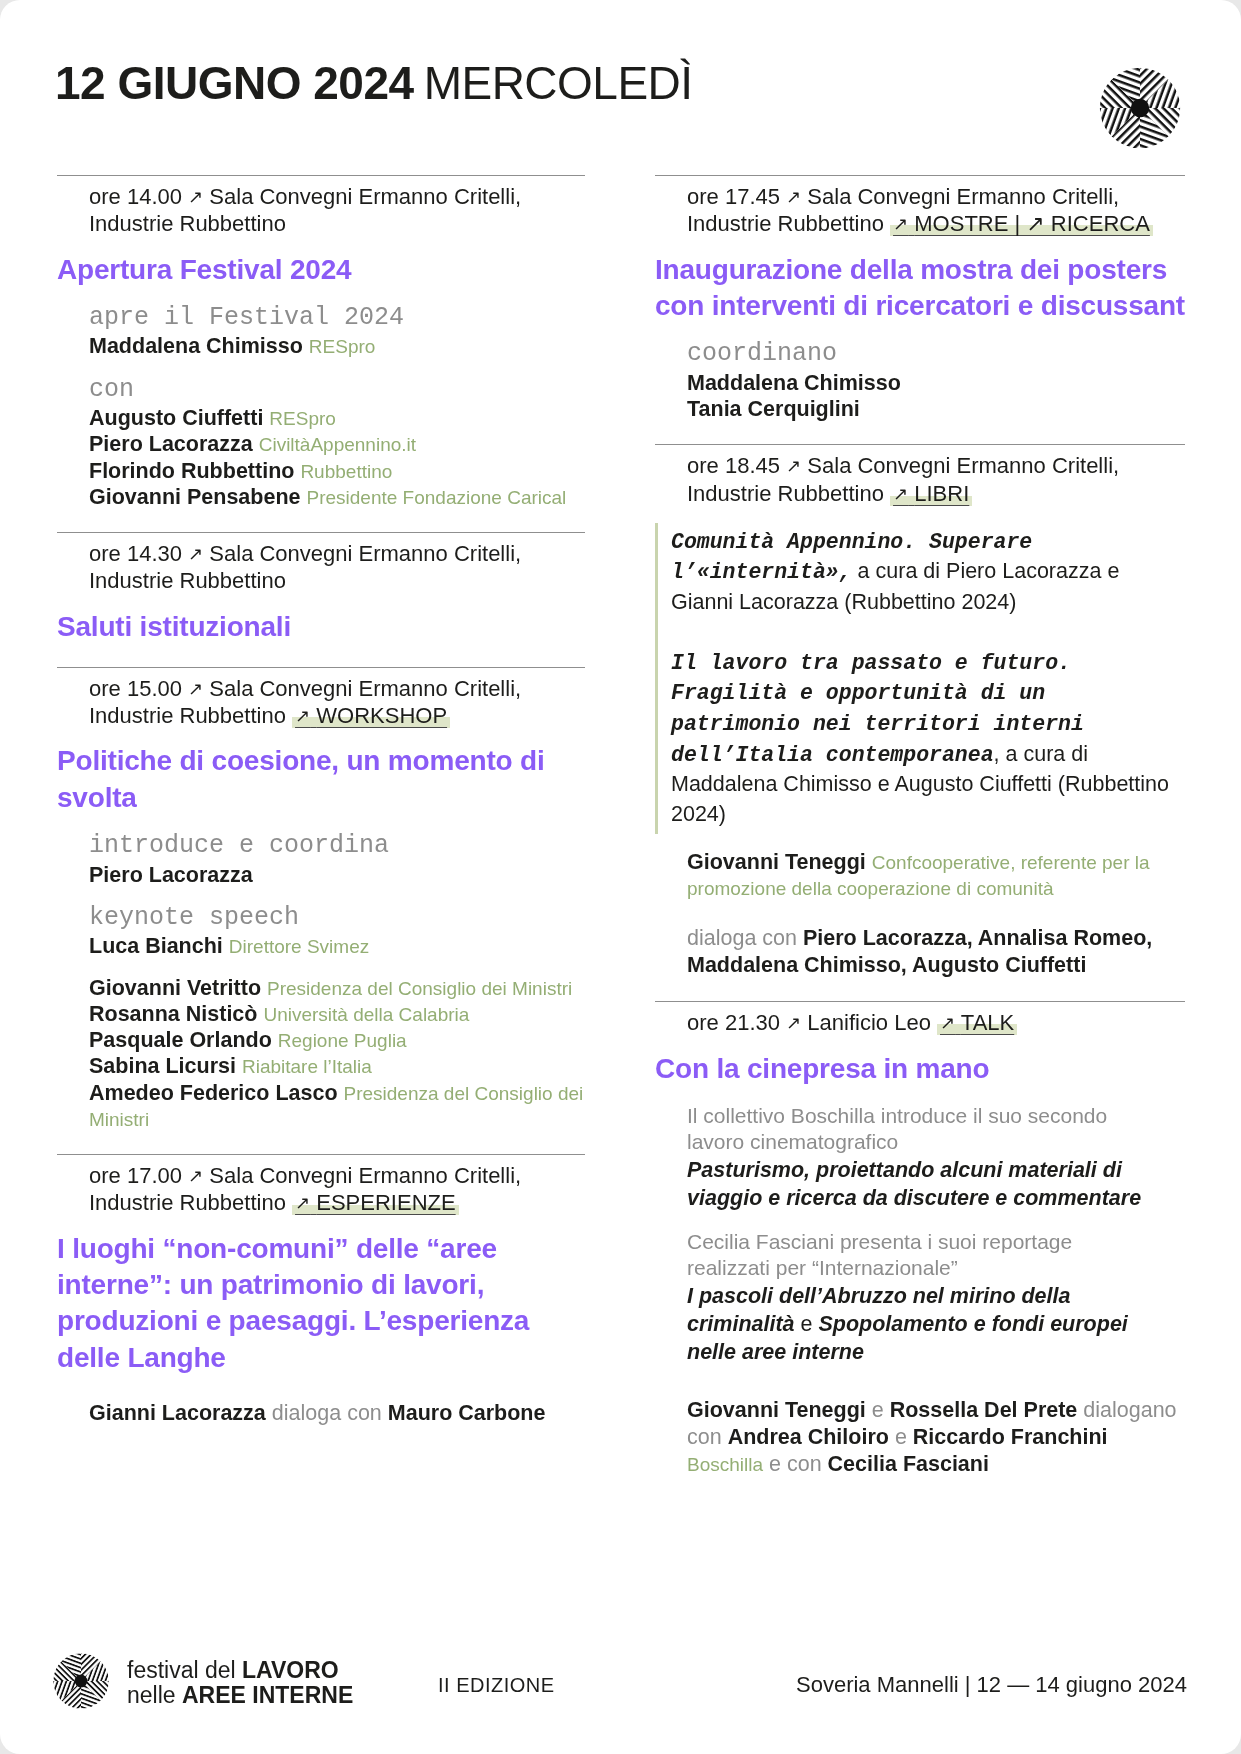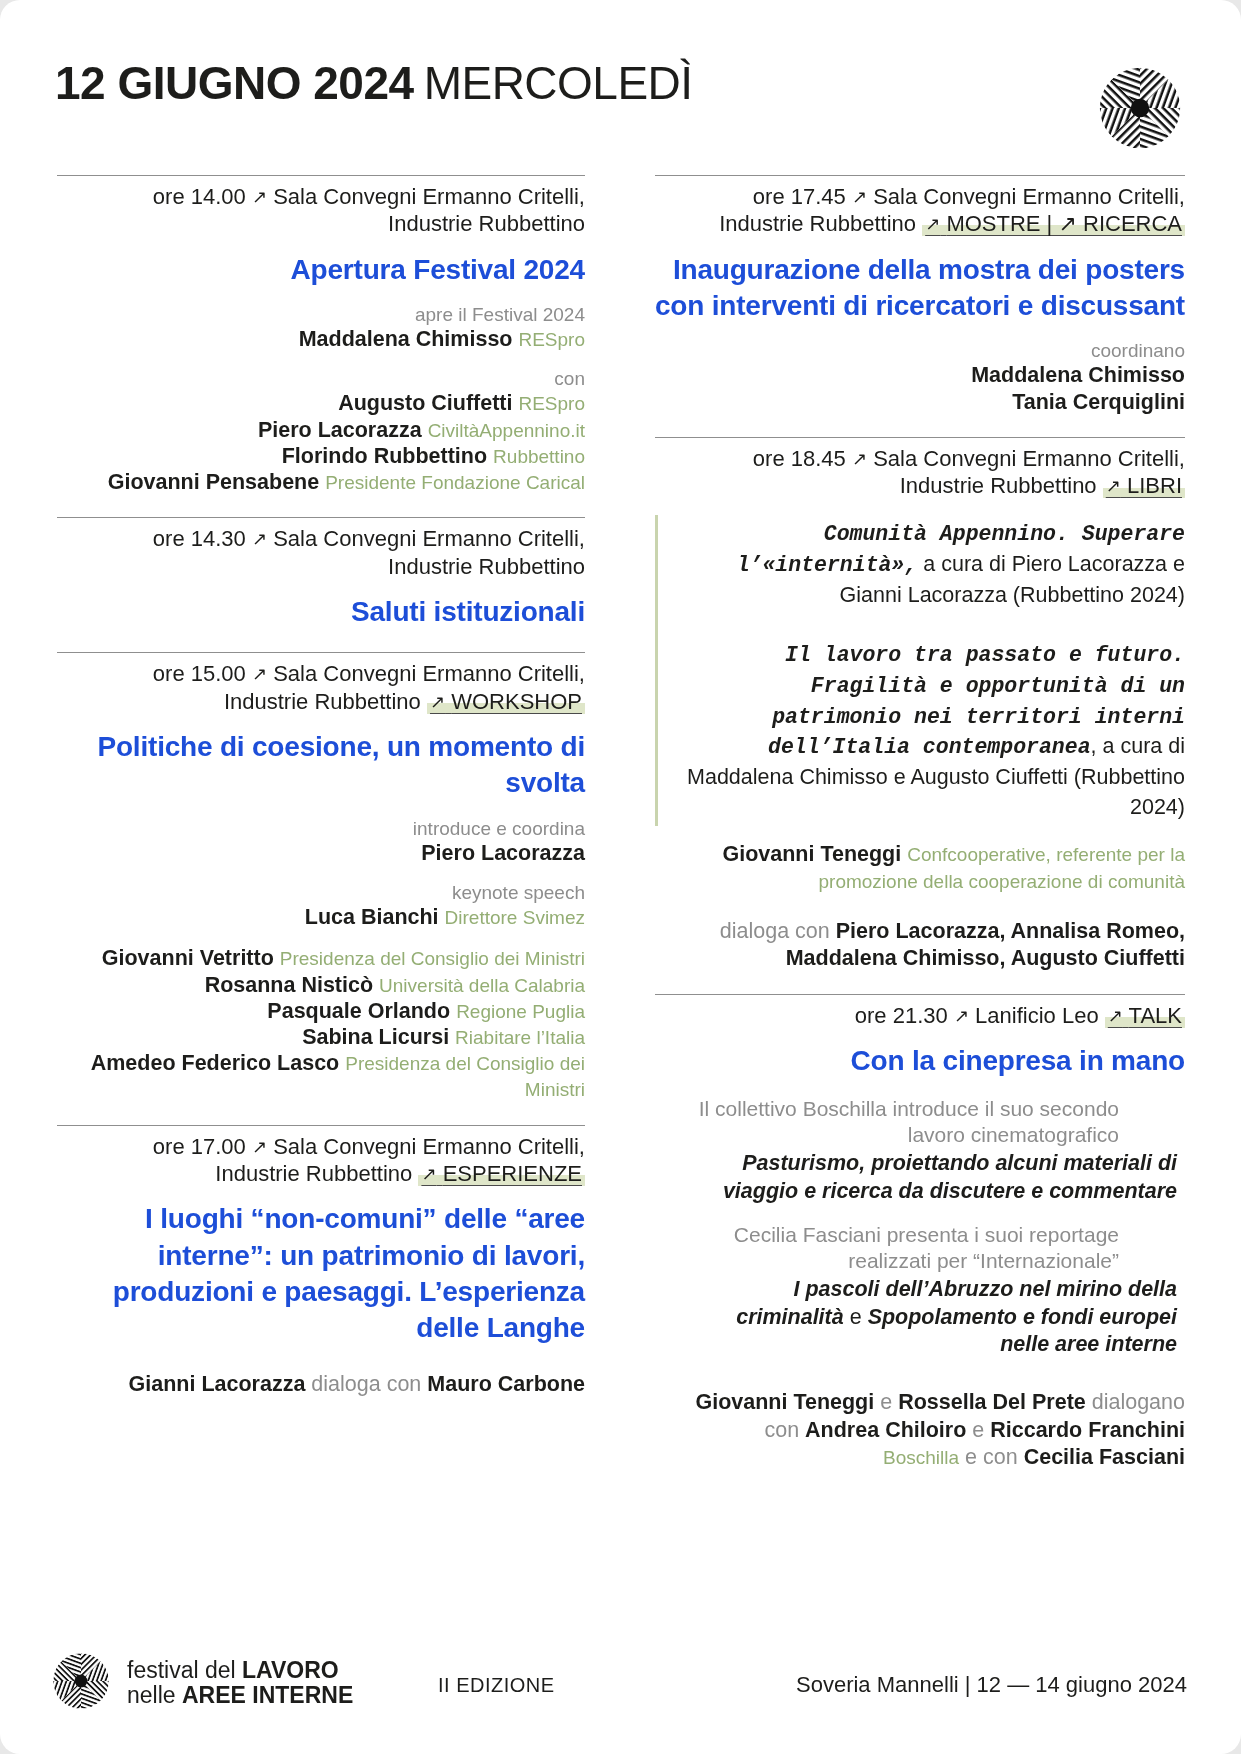--- a/index.html
+++ b/index.html
@@ -11,28 +11,28 @@
   }
   
   .hdr-title{position:absolute;left:55px;top:56px;margin:0;font-size:46px;letter-spacing:-0.5px;white-space:nowrap;}
   .hdr-title .date{font-weight:700;}
   .hdr-title .weekday{font-weight:400;margin-left:10px;}
   .logo-top{position:absolute;left:1098px;top:66px;width:84px;height:84px;}
   
   .col{position:absolute;top:175px;}
   .col-left{left:57px;width:528px;}
   .col-right{left:655px;width:530px;}
-  .event{border-top:1px solid #8f8f8f;padding-bottom:22px;text-align:right;}
+  .event{border-top:1px solid #8f8f8f;padding-bottom:22px;}
   .when{font-size:22px;line-height:1.24;margin:7px 0 0 32px;color:#1d1d1b;}
   .arrow{font-size:0.82em;position:relative;top:-1px;}
   .tag{background:linear-gradient(to bottom,transparent 58%,#dfe6c9 58%);padding:0 3px;
        text-decoration:underline;text-decoration-thickness:1px;text-underline-offset:4px;text-decoration-color:#4a4a4a;}
-  .title{font-size:28px;line-height:1.3;font-weight:700;margin:14px 0 0;color:#1d4ed8;letter-spacing:-0.2px;}
+  .title{font-size:28px;line-height:1.3;font-weight:700;margin:14px 0 0;color:#8b5cf6;letter-spacing:-0.2px;}
   .group{margin:15px 0 0 32px;}
-  .label{font-size:19px;color:#8d8d8d;margin:0;line-height:1.22;font-weight:400;}
+  .label{font-size:25px;color:#8d8d8d;margin:0;line-height:1.22;font-weight:400;font-family:Liberation Mono, monospace;}
   .person{font-size:21.5px;margin:0;line-height:1.22;color:#1d1d1b;}
   .person b{font-weight:700;}
   .role{font-weight:400;color:#94ae74;font-size:19px;}
   .dialog{margin:24px 0 0 32px;font-size:21.5px;line-height:1.26;}
   .dialog b{font-weight:700;}
   .gray{color:#8d8d8d;font-weight:400;}
   .grole{color:#94ae74;font-size:19px;font-weight:400;}
   
   .books{border-left:3px solid #c9d4ae;padding:4px 0 4px 13px;margin:16px 0 0 0;}
   .book{font-size:21.5px;line-height:1.38;margin:0 0 30px;}

